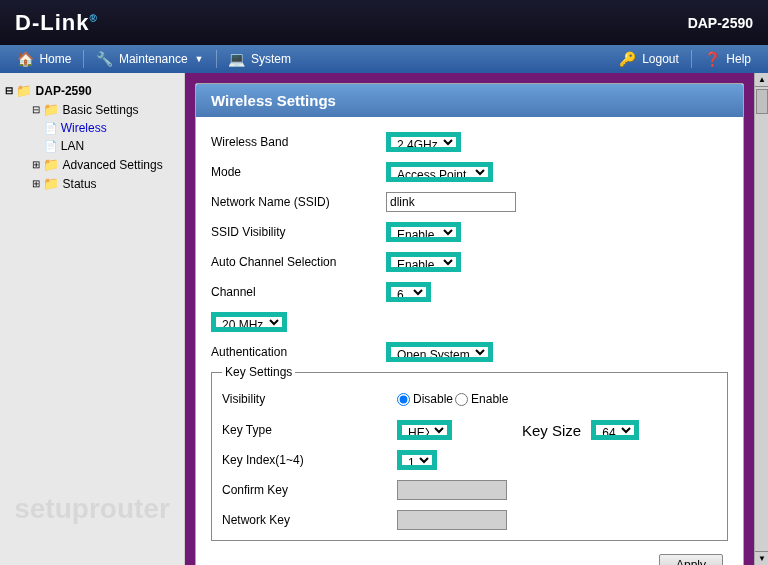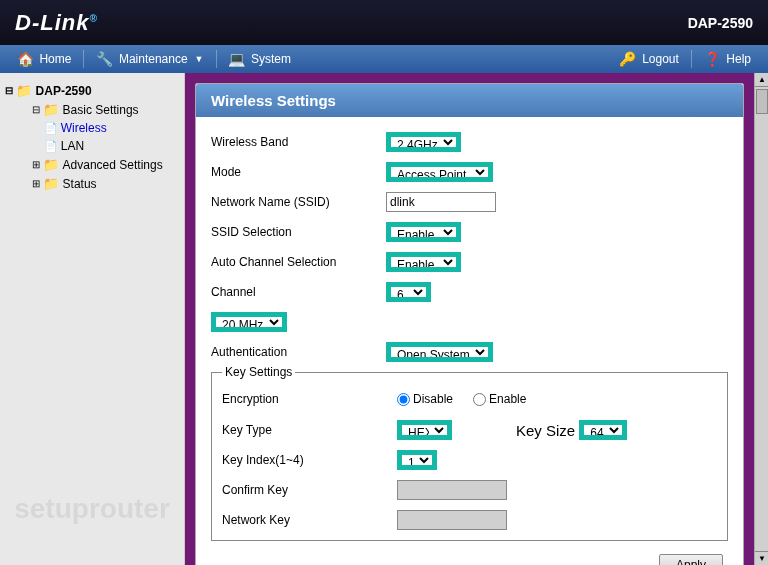--- a/index.html
+++ b/index.html
@@ -15,21 +15,20 @@
       padding: 0 15px;
     }
     .header-logo {
       display: flex;
       align-items: center;
     }
     .dlink-logo {
       color: white;
       font-size: 22px;
       font-weight: bold;
-      font-style: italic;
       letter-spacing: 1px;
     }
     .dlink-logo span {
       color: #4fc3f7;
     }
     .dlink-registered {
       color: white;
       font-size: 10px;
       vertical-align: super;
     }
@@ -160,21 +159,21 @@
       padding: 0 2px;
       border: 5px solid #14b8a6;
       background: white;
       cursor: pointer;
     }
     input[type="text"] {
       font-size: 12px;
       height: 20px;
       padding: 0 3px;
       border: 1px solid #888;
-      width: 110px;
+      width: 130px;
     }
     input[type="radio"] {
       cursor: pointer;
     }
 
     
     .key-settings-box {
       border: 1px solid #888;
       margin: 5px 0;
       padding: 5px 10px;
@@ -189,21 +188,21 @@
       font-size: 12px;
       color: #000;
     }
     .key-settings-content {
       margin-top: 5px;
     }
     .encryption-row {
       display: flex;
       align-items: flex-end;
       padding: 4px 0;
-      gap: 20px;
+      gap: 2px;
     }
     .radio-group {
       display: flex;
       align-items: center;
       gap: 3px;
     }
     .network-key-input {
       height: 20px;
       width: 110px;
       border: 1px solid #888;
@@ -332,21 +331,21 @@
         </div>
 
         <div class="form-row">
           <div class="form-label">Network Name (SSID)</div>
           <div class="form-control">
             <input type="text" value="dlink" style="">
           </div>
         </div>
 
         <div class="form-row">
-          <div class="form-label">SSID Selection</div>
+          <div class="form-label">SSID Visibility</div>
           <div class="form-control">
             <select>
               <option selected="">Enable</option>
               <option>Disable</option>
             </select>
           </div>
         </div>
 
         <div class="form-row">
           <div class="form-label">Auto Channel Selection</div>
@@ -387,36 +386,36 @@
               <option>WPA2</option>
             </select>
           </div>
         </div>
 
         <div class="key-settings-box">
           <span class="key-settings-legend">Key Settings</span>
           <div class="key-settings-content">
 
             <div class="form-row">
-              <div class="form-label">Encryption</div>
+              <div class="form-label">Visibility</div>
               <div class="encryption-row">
                 <label class="radio-group">
                   <input type="radio" name="encryption" checked="" style="">
                   <span>Disable</span>
                 </label>
                 <label class="radio-group">
                   <input type="radio" name="encryption" style="">
                   <span>Enable</span>
                 </label>
               </div>
             </div>
 
             <div class="form-row">
               <div class="form-label">Key Type</div>
-              <div style="display:flex; align-items:center; gap:4px;">
+              <div style="display:flex; align-items:center; gap:10px;">
                 <select style="width:55px;">
                   <option selected="">HEX</option>
                   <option>ASCII</option>
                 </select>
                 <span style="margin-left:60px; font-size:15px;">Key Size</span>
                 <select style="width:48px;">
                   <option selected="">64 Bits</option>
                   <option>128 Bits</option>
                 </select>
               </div>

